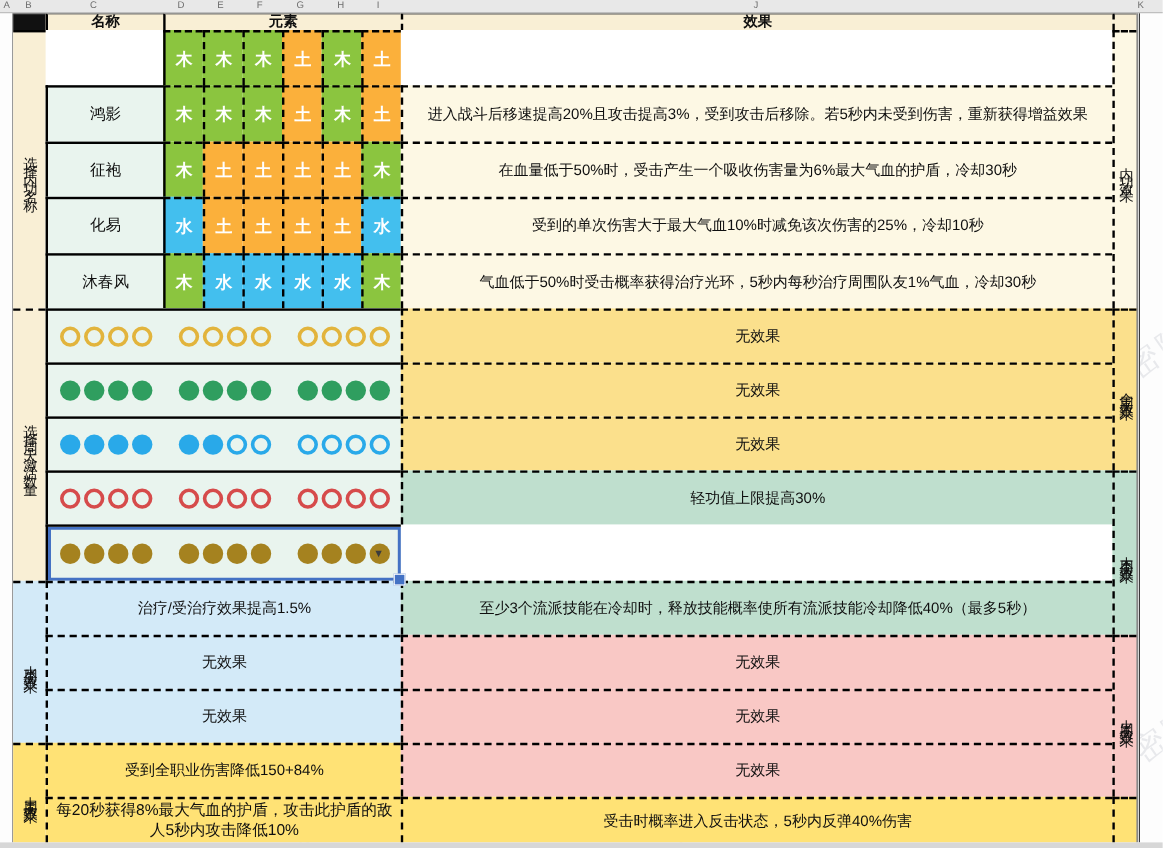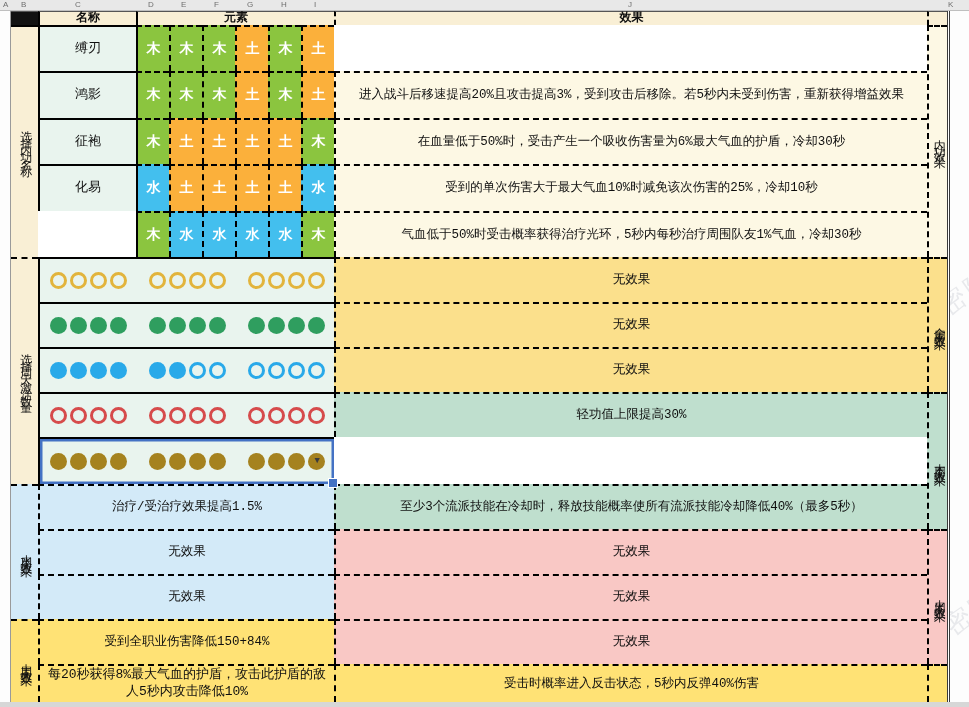--- a/index.html
+++ b/index.html
@@ -17,21 +17,20 @@
 
   
   .grid{
     position:absolute;left:10px;top:10px;z-index:3;
     display:grid;
     grid-template-columns:27px 98px 33px 33px 33px 33px 33px 33px 593px 20px;
     grid-template-rows:14px 46px 47px 46px 47px 46px 45px 45px 45px 45px 47px 45px 45px 45px 45px 38px;
     background:#fff;
     border-top:1px solid #9a9a9a;border-left:1px solid #9a9a9a;
     border-right:3px double #3a3a3a;
-    font-family:Liberation Mono, monospace;
   }
   .c{box-sizing:border-box;position:relative;display:flex;align-items:center;justify-content:center;
      text-align:center;font-size:12.5px;color:#0f0f0f;line-height:1.3;padding:1px 5px;}
   .bt-s{border-top:2px solid #000}.bt-d{border-top:2px dashed #000}
   .bl-s{border-left:2px solid #000}.bl-d{border-left:2px dashed #000}
   .bt-t{border-top:1px solid #555}
 
   .bg-black{background:#111;}
   .bg-cream{background:var(--cream);}
   .bg-labelcream{background:var(--label_cream);}
@@ -99,24 +98,24 @@
     <div class="c bg-labelcream hdr bl-s bt-t" style="grid-area:1/2/2/3">名称</div>
     <div class="c bg-labelcream hdr bl-s bt-t" style="grid-area:1/3/2/9">元素</div>
     <div class="c bg-labelcream hdr bl-d bt-t" style="grid-area:1/9/2/10">效果</div>
     <div class="c bg-labelcream bl-d bt-t" style="grid-area:1/10/2/11"></div>
 
     <div class="c v bg-labelcream bt-s" style="grid-area:2/1/7/2">选择内功名称</div>
     <div class="c v bg-labelcream bt-d" style="grid-area:7/1/12/2">选择周天激活数量</div>
     <div class="c v tight bg-water bt-d" style="grid-area:12/1/15/2">水周天效果</div>
     <div class="c v tight bg-earth bt-d" style="grid-area:15/1/17/2">土周天效果</div>
 
-    <div class="c name bg-mint bl-s bt-s" style="grid-area:2/2/3/3">缚刃</div>
     <div class="c name bg-mint bl-s bt-s" style="grid-area:3/2/4/3">鸿影</div>
     <div class="c name bg-mint bl-s bt-s" style="grid-area:4/2/5/3">征袍</div>
     <div class="c name bg-mint bl-s bt-s" style="grid-area:5/2/6/3">化易</div>
+    <div class="c name bg-mint bl-s bt-s" style="grid-area:6/2/7/3">沐春风</div>
 
     <div class="c elem bl-s bt-d wood" style="grid-area:2/3/3/4">木</div>
     <div class="c elem bl-d bt-d wood" style="grid-area:2/4/3/5">木</div>
     <div class="c elem bl-d bt-d wood" style="grid-area:2/5/3/6">木</div>
     <div class="c elem bl-d bt-d earth" style="grid-area:2/6/3/7">土</div>
     <div class="c elem bl-d bt-d wood" style="grid-area:2/7/3/8">木</div>
     <div class="c elem bl-d bt-d earth" style="grid-area:2/8/3/9">土</div>
 
     <div class="c elem bl-s bt-d wood" style="grid-area:3/3/4/4">木</div>
     <div class="c elem bl-d bt-d wood" style="grid-area:3/4/4/5">木</div>

